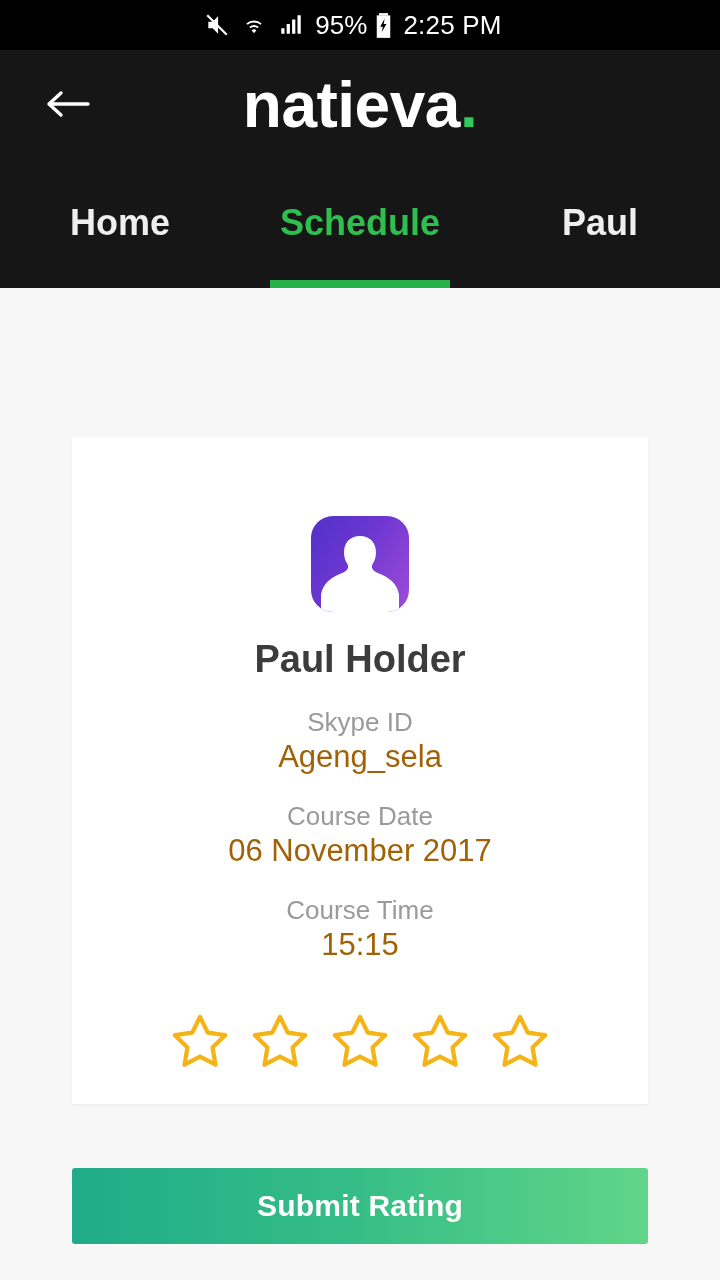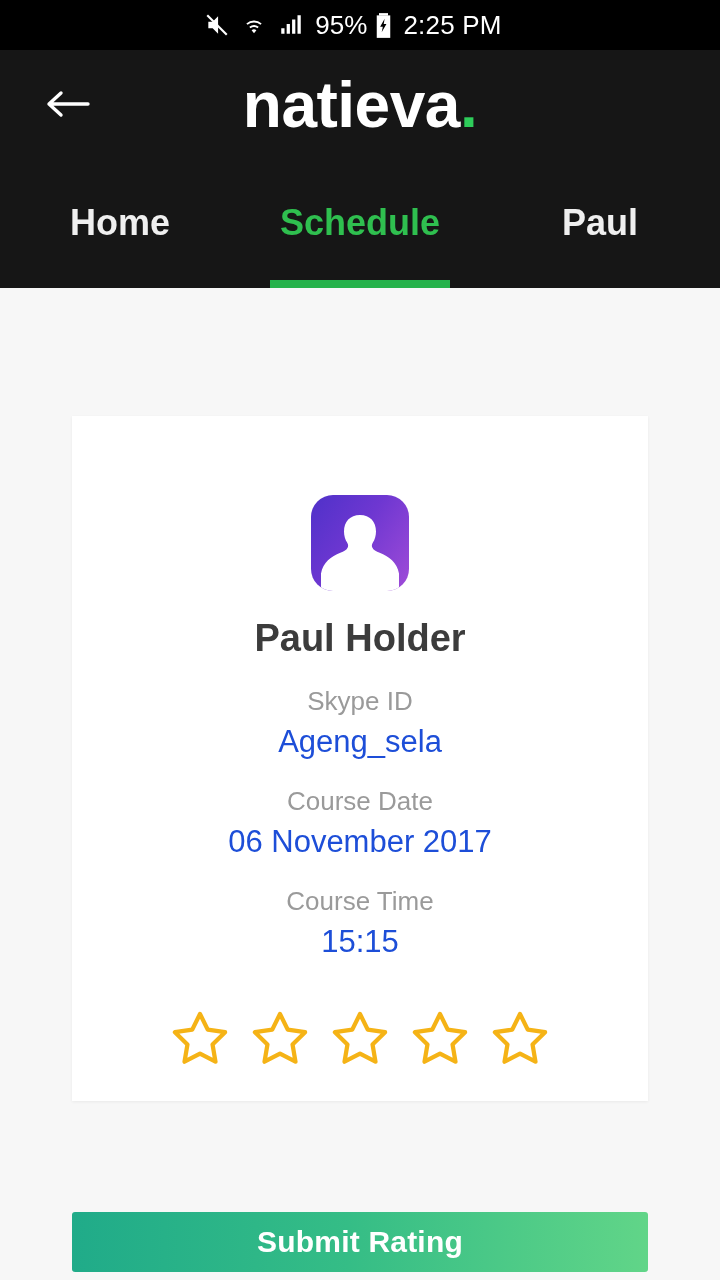--- a/index.html
+++ b/index.html
@@ -135,21 +135,21 @@
     text-align: center;
     font-size: 47px;
     font-weight: 300;
     color: #606060;
     letter-spacing: 0px;
     line-height: 58px;
   }
   .card {
     position: absolute;
     left: 72px;
-    top: 128px;
+    top: 149px;
     width: 576px;
     background: #ffffff;
     padding-bottom: 26px;
     box-shadow: 0 1px 3px rgba(0,0,0,0.06);
   }
   .avatar {
     width: 98px;
     height: 96px;
     margin: 79px auto 0 auto;
     border-radius: 22px;
@@ -169,55 +169,54 @@
   .field { margin-top: 24px; text-align: center; }
   .field-label {
     display: block;
     font-size: 26px;
     font-weight: 400;
     color: #9a9a9a;
     line-height: 32px;
   }
   .field-value {
     display: block;
-    margin-top: 6px;
+    margin-top: 0;
     font-size: 31px;
     font-weight: 400;
-    color: #1d4ed8;
+    color: #a16207;
     line-height: 38px;
   }
   .stars {
     margin-top: 46px;
     display: flex;
     justify-content: center;
     align-items: center;
     gap: 14px;
   }
   .star { cursor: pointer; display: block; }
 
   
   .submit-btn {
     position: absolute;
     left: 72px;
     top: 880px;
     width: 576px;
-    height: 60px;
+    height: 76px;
     border: none;
     border-radius: 3px;
     background: linear-gradient(90deg, #20ab89 0%, #35bd86 48%, #61d588 100%);
     color: #ffffff;
     font-family: "Liberation Sans", sans-serif;
     font-size: 30px;
     font-weight: 700;
     letter-spacing: 0.2px;
     cursor: pointer;
     display: flex;
     align-items: center;
     justify-content: center;
-    margin-top: 44px;
   }
 </style>
 </head>
 <body>
 
 <div class="phone">
 
   <div class="status-bar">
     <div class="status-icons">
 

